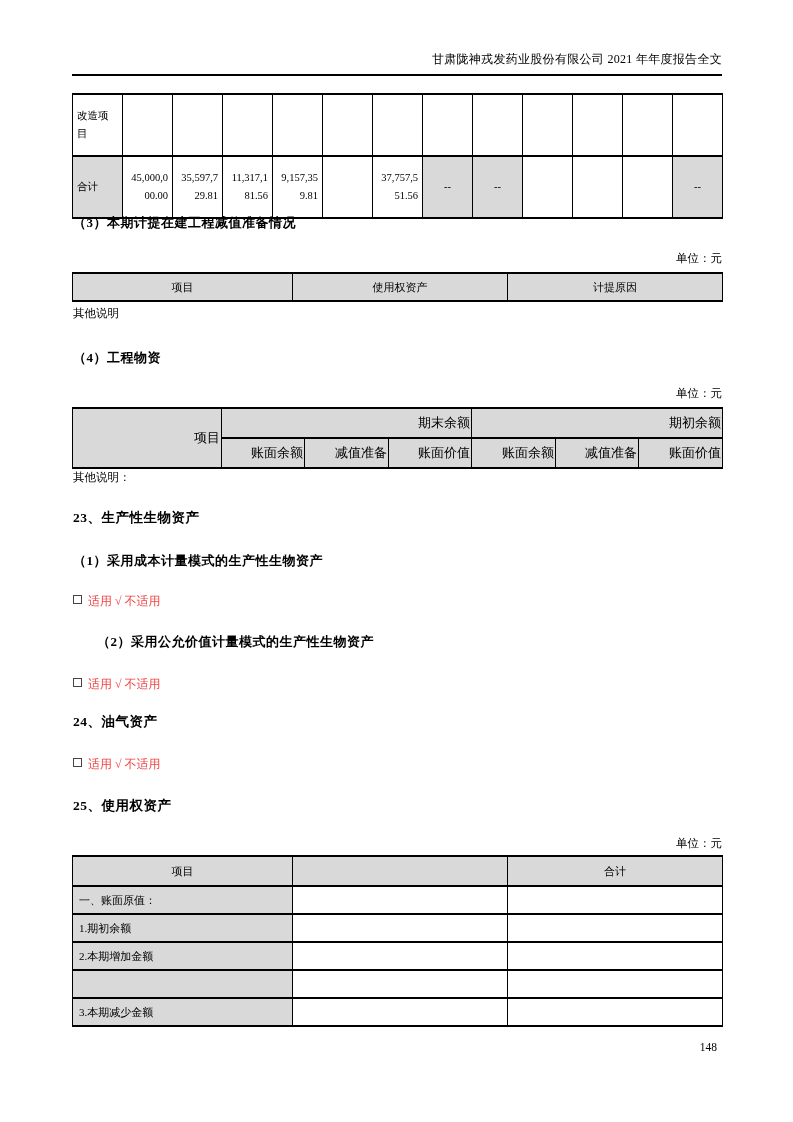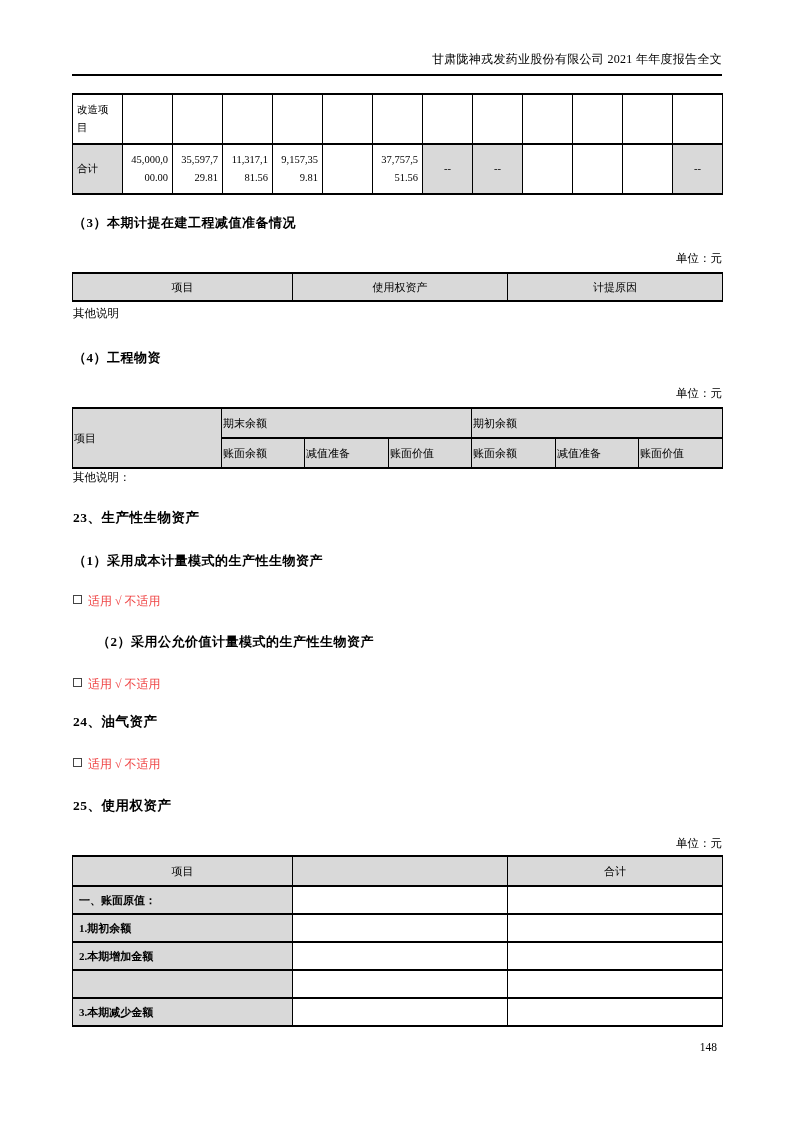--- a/index.html
+++ b/index.html
@@ -29,39 +29,39 @@
     border-left:1px solid var(--border,#000);
     border-right:1px solid var(--border,#000);
     border-top:2px solid var(--border,#000);
     border-bottom:2px solid var(--border,#000);
     overflow:hidden;
   }
   .shade { background:var(--shade,#d9d9d9);margin-top:24px; }
 
   
   .t1 { top:93px; left:72px; width:650px; }
-  .t1 td { height:46px; font-size:10.5px; padding:1px 4px; vertical-align:middle; line-height:1.7; }
+  .t1 td { height:46px; font-size:10.5px; padding:7px 4px; vertical-align:middle; line-height:1.7; }
   .t1 tr.r1 td { height:46px; }
   .t1 .lab { text-align:left; }
   .t1 .num { text-align:right; word-break:break-all; }
   .t1 .dash { text-align:center; }
 
   
   .t3 { top:272px; left:72px; width:650px; }
   .t3 td { height:24px; font-size:11px; text-align:center; vertical-align:middle; }
 
   
   .t4 { top:407px; left:72px; width:650px; }
-  .t4 td { height:26px; font-size:11px; text-align:left; vertical-align:middle; }
+  .t4 td { height:26px; font-size:13px; text-align:right; vertical-align:middle; }
 
   
   .t25 { top:855px; left:72px; width:650px; }
   .t25 td { height:26px; font-size:11px; vertical-align:middle; padding:0 6px; }
   .t25 .hdr { text-align:center; height:28px; }
-  .t25 .lab { text-align:left;font-weight:bold; }
+  .t25 .lab { text-align:left; }
   .t25 .indent { }
 
   .h-sub { font-weight:bold; font-size:13px; letter-spacing:0.5px; }
   .h-major { font-weight:bold; font-size:13.5px; letter-spacing:0.5px;font-family:Liberation Serif, serif; }
   .unit { font-size:11.5px; right:71px; }
   .note { font-size:11.5px; left:73px; }
   .applicable { font-size:12px; left:73px; color:#ef4444; }
   .applicable .box {
     display:inline-block; width:7px; height:7px;
     border:1px solid #444; margin-right:6px; vertical-align:1px;

